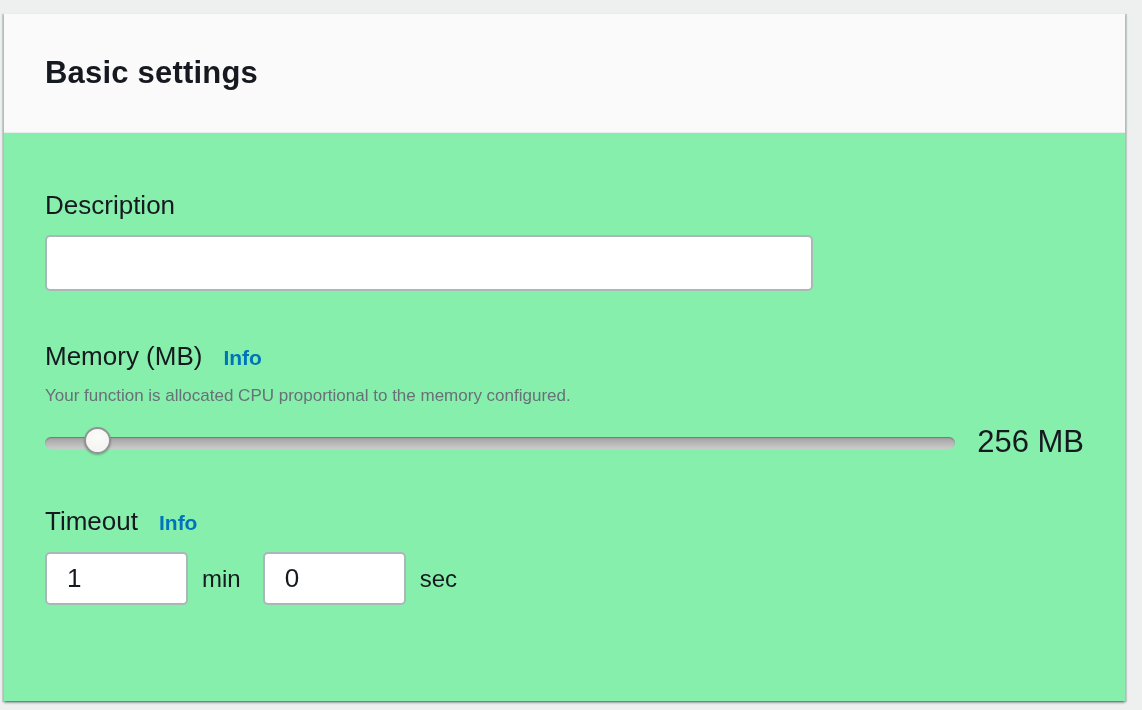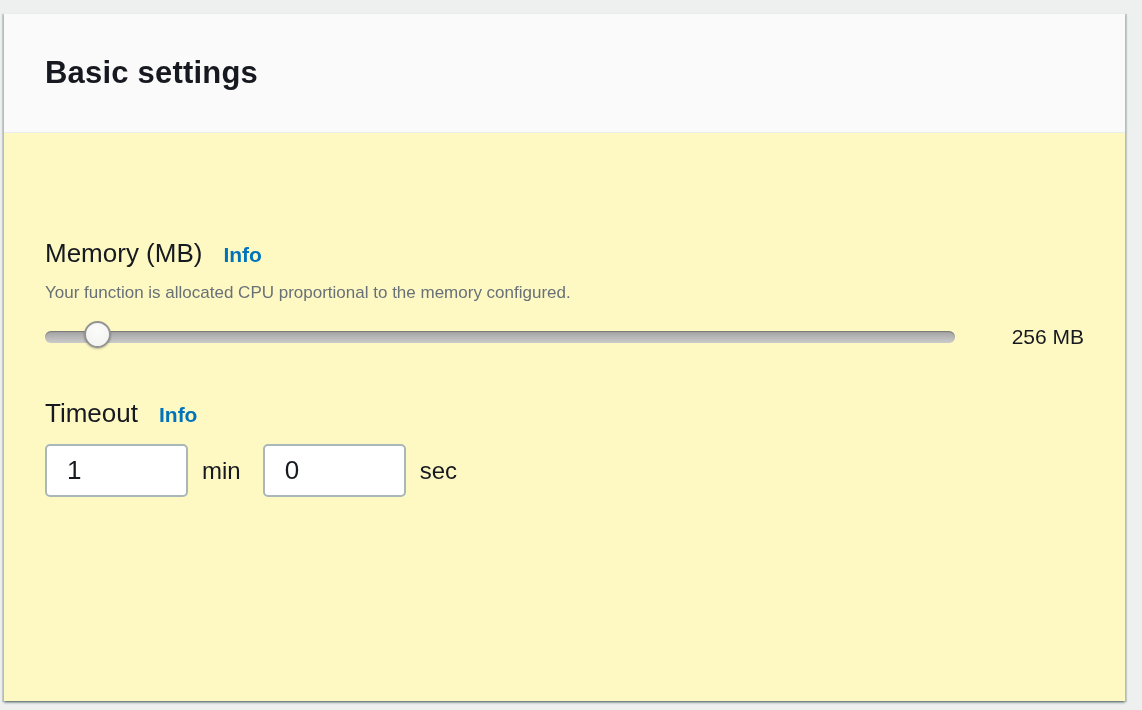--- a/index.html
+++ b/index.html
@@ -10,21 +10,21 @@
     color: #16191f;
     position: relative;
     overflow: hidden;
   }
   .panel {
     position: absolute;
     left: 4px;
     top: 13px;
     width: 1121px;
     height: 688px;
-    background: #fef9c3;
+    background: #86efac;
     border-top: 1px solid #eaeded;
     box-shadow: 0 2px 2px 0 rgba(0,28,36,.35),
                 2px 1px 1px 0 rgba(0,28,36,.15),
                -2px 1px 1px 0 rgba(0,28,36,.15);
   }
   .panel-header {
     height: 119px;
     background: #fafafa;
     border-bottom: 1px solid #eaeded;
     display: flex;
@@ -104,21 +104,21 @@
     height: 27px;
     border: 2px solid #929292;
     border-radius: 50%;
     background: radial-gradient(circle at 50% 35%, #fbfbfa 0%, #f4f4f2 70%, #ececea 100%);
     box-shadow: 0 1px 2px rgba(0,0,0,.25);
     cursor: grab;
   }
   .slider-value {
     flex: 1 1 auto;
     text-align: right;
-    font-size: 21px;
+    font-size: 31px;
     color: #16191f;
     white-space: nowrap;
   }
   .timeout-field { margin-top: 44px; }
   .timeout-row {
     margin-top: 12px;
     display: flex;
     align-items: center;
   }
   .timeout-input {
@@ -136,20 +136,26 @@
 </head>
 <body>
 
 <section class="panel">
   <header class="panel-header">
     <h2 class="panel-title">Basic settings</h2>
   </header>
 
   <div class="panel-body">
 
+    <div class="field">
+      <div class="field-label-row">
+        <label class="field-label">Description</label>
+      </div>
+      <input type="text" class="text-input description-input" value="" style="">
+    </div>
 
     <div class="field memory-field">
       <div class="field-label-row">
         <label class="field-label">Memory (MB)</label>
         <a class="info-link">Info</a>
       </div>
       <div class="help-text">Your function is allocated CPU proportional to the memory configured.</div>
       <div class="slider-row">
         <div class="slider">
           <div class="slider-track"></div>

